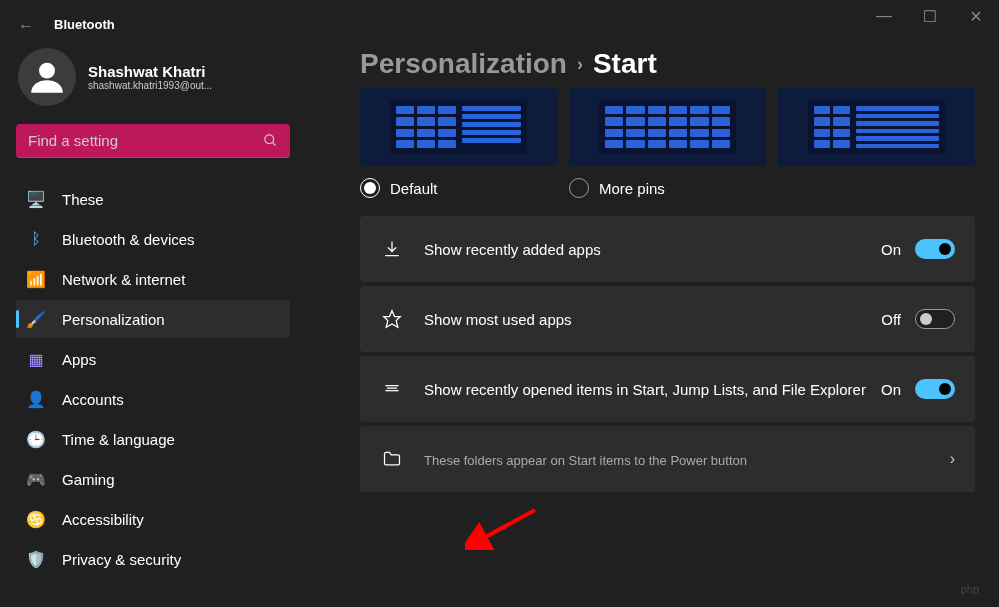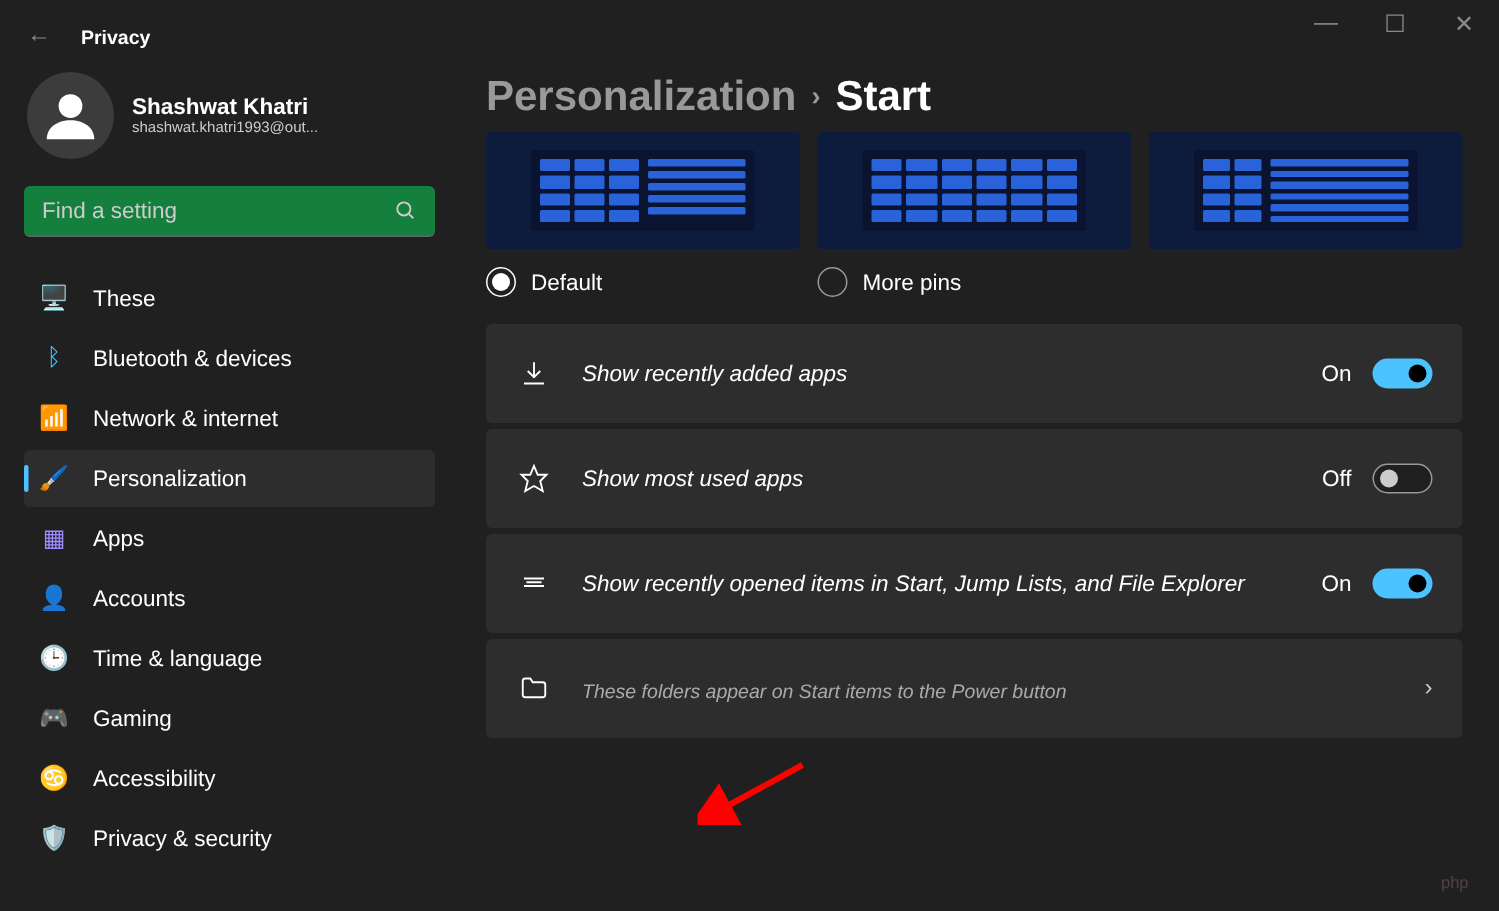--- a/index.html
+++ b/index.html
@@ -2,28 +2,28 @@
 <html><head>
 <meta charset="utf-8">
 <style>
 * { margin: 0; padding: 0; box-sizing: border-box; font-family: "Segoe UI", sans-serif; }
 body { background: #202020; color: #fff; width: 999px; height: 607px; overflow: hidden; }
 .titlebar { height: 48px; display: flex; align-items: center; padding-left: 18px; }
 .titlebar .back { color: #888; margin-right: 20px; }
 .titlebar .title { font-size: 13px; font-weight: 600; }
 .wincontrols { position: absolute; right: 0; top: 0; display: flex; }
 .wincontrols div { width: 46px; height: 32px; display: flex; align-items: center; justify-content: center; color: #888; }
-.layout { display: flex; height: calc(100% - 48px); }
+.layout { display: flex; height: calc(100% - 48px); gap: 36px; }
 .sidebar { width: 300px; padding: 0 10px 0 16px; flex-shrink: 0; }
 .profile { display: flex; align-items: center; margin-bottom: 18px; padding-left: 2px; }
 .avatar { width: 58px; height: 58px; border-radius: 50%; background: #3c3c3c; display: flex; align-items: center; justify-content: center; margin-right: 12px; flex-shrink: 0; }
 .avatar svg { width: 38px; height: 38px; fill: #fff; }
 .profile-name { font-size: 15px; font-weight: 600; }
 .profile-email { font-size: 10px; color: #ccc; white-space: nowrap; overflow: hidden; text-overflow: ellipsis; max-width: 200px; }
-.search { background: #15803d; border-radius: 4px; height: 34px; display: flex; align-items: center; padding: 0 12px; margin-bottom: 22px; border-bottom: 1px solid #666; justify-content: space-between; }
+.search { background: #be185d; border-radius: 4px; height: 34px; display: flex; align-items: center; padding: 0 12px; margin-bottom: 22px; border-bottom: 1px solid #666; justify-content: space-between; }
 .search span { flex: 1; color: #ccc; font-size: 15px; }
 .nav-item { display: flex; align-items: center; height: 38px; border-radius: 4px; padding: 0 10px; font-size: 15px; position: relative; margin-bottom: 2px; }
 .nav-item.active { background: #2d2d2d; }
 .nav-item.active::before { content: ""; position: absolute; left: 0; top: 10px; bottom: 10px; width: 3px; background: #4cc2ff; border-radius: 2px; }
 .nav-icon { width: 20px; height: 20px; margin-right: 16px; display: flex; align-items: center; justify-content: center; font-size: 16px; }
 .main { flex: 1; padding: 0 24px 0 24px; overflow-y: auto; }
 .crumb { font-size: 28px; font-weight: 600; margin-bottom: 8px; display: flex; align-items: center; gap: 10px; }
 .crumb .parent { color: #999; }
 .crumb .sep { color: #999; font-size: 18px; }
 .layout-options { display: flex; gap: 12px; margin-bottom: 18px; margin-top: 8px; }
@@ -35,40 +35,40 @@
 .radio-circle.selected::after { content: ""; width: 12px; height: 12px; border-radius: 50%; background: #fff; }
 .preview-inner { background: #0a1430; border-radius: 2px; width: 100%; height: 100%; padding: 6px; display: flex; flex-direction: column; gap: 3px; }
 .preview-grid { display: grid; grid-template-columns: repeat(6, 1fr); gap: 3px; flex: 1; }
 .preview-grid div { background: #2962d9; border-radius: 1px; }
 .preview-rows { flex: 1; display: flex; flex-direction: column; gap: 3px; }
 .preview-rows div { background: #2962d9; height: 5px; border-radius: 1px; }
 .preview-split { display: flex; gap: 6px; height: 100%; }
 .preview-split > div { flex: 1; }
 .setting-row { background: #2d2d2d; border-radius: 4px; display: flex; align-items: center; padding: 18px 20px; margin-bottom: 4px; min-height: 66px; }
 .setting-icon { width: 24px; margin-right: 20px; color: #fff; display: flex; align-items: center; justify-content: center; }
-.setting-text { flex: 1; font-style: italic; }
+.setting-text { flex: 1; }
 .setting-title { font-size: 15px; }
 .setting-sub { font-size: 13px; color: #aaa; margin-top: 2px; }
 .setting-value { font-size: 15px; margin-right: 14px; }
 .toggle { width: 40px; height: 20px; border-radius: 10px; position: relative; }
 .toggle.on { background: #4cc2ff; }
 .toggle.off { background: #202020; border: 1px solid #999; }
 .toggle::after { content: ""; position: absolute; width: 12px; height: 12px; border-radius: 50%; top: 4px; }
 .toggle.on::after { background: #000; right: 4px; }
 .toggle.off::after { background: #ccc; left: 4px; top: 3px; }
 .chevron { color: #ccc; font-size: 16px; margin-left: 10px; }
 .arrow-annotation { position: absolute; left: 465px; top: 500px; pointer-events: none; z-index: 10; }
 .watermark { position: absolute; right: 20px; bottom: 12px; opacity: 0.3; font-size: 11px; color: #c88; }
 </style>
 </head>
 <body>
 
 <div class="titlebar">
   <span class="back">←</span>
-  <span class="title">Privacy</span>
+  <span class="title">Bluetooth</span>
   <div class="wincontrols">
     <div>—</div>
     <div>☐</div>
     <div>✕</div>
   </div>
 </div>
 
 <div class="layout">
   <div class="sidebar">
     <div class="profile">

